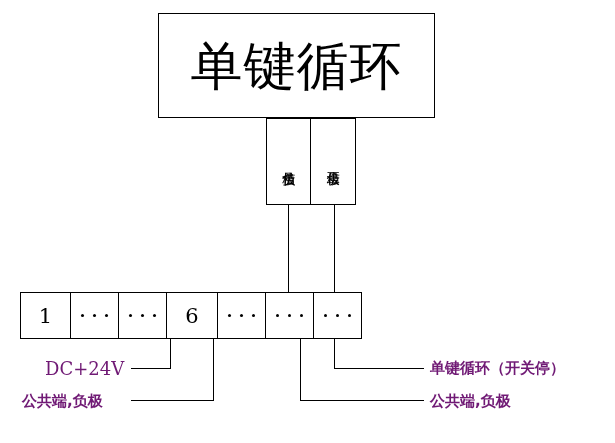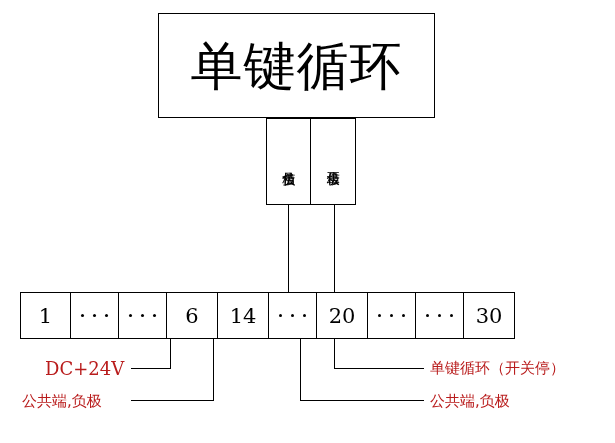--- a/index.html
+++ b/index.html
@@ -112,27 +112,28 @@
   .dot {
     width: 3px;
     height: 3px;
     background: #000;
     border-radius: 50%;
   }
 
   
   .label {
     position: absolute;
-    color: #b91c1c;
+    color: #701a75;
     white-space: nowrap;
     line-height: 1;
   }
   .label.cjk {
     font-family: "DejaVu Sans", "Liberation Sans", sans-serif;
     font-size: 15px;
+    font-weight: bold;
   }
   .label.latin {
     font-family: "DejaVu Serif", "Liberation Serif", serif;
     font-size: 18px;
   }
 </style>
 </head>
 <body>
 
 <div id="diagram">
@@ -161,44 +162,41 @@
         </span>
     </div>
     <div class="terminal-cell dots">
       <span class="dots-inner">
           <i class="dot"></i>
           <i class="dot"></i>
           <i class="dot"></i>
         </span>
     </div>
     <div class="terminal-cell">6</div>
-    <div class="terminal-cell">14</div>
-    <div class="terminal-cell dots">
-      <span class="dots-inner">
-          <i class="dot"></i>
-          <i class="dot"></i>
-          <i class="dot"></i>
-        </span>
-    </div>
-    <div class="terminal-cell">20</div>
-    <div class="terminal-cell dots">
-      <span class="dots-inner">
-          <i class="dot"></i>
-          <i class="dot"></i>
-          <i class="dot"></i>
-        </span>
-    </div>
-    <div class="terminal-cell dots">
-      <span class="dots-inner">
-          <i class="dot"></i>
-          <i class="dot"></i>
-          <i class="dot"></i>
-        </span>
-    </div>
-    <div class="terminal-cell">30</div>
+    <div class="terminal-cell dots">
+      <span class="dots-inner">
+          <i class="dot"></i>
+          <i class="dot"></i>
+          <i class="dot"></i>
+        </span>
+    </div>
+    <div class="terminal-cell dots">
+      <span class="dots-inner">
+          <i class="dot"></i>
+          <i class="dot"></i>
+          <i class="dot"></i>
+        </span>
+    </div>
+    <div class="terminal-cell dots">
+      <span class="dots-inner">
+          <i class="dot"></i>
+          <i class="dot"></i>
+          <i class="dot"></i>
+        </span>
+    </div>
   </div>
 
   <div class="wire-v" style="left:170px; top:339px; height:29px;"></div>
   <div class="wire-h" style="left:131px; top:368px; width:40px;"></div>
 
   <div class="wire-v" style="left:213px; top:339px; height:61px;"></div>
   <div class="wire-h" style="left:131px; top:400px; width:83px;"></div>
 
   <div class="wire-v" style="left:334px; top:339px; height:29px;"></div>
   <div class="wire-h" style="left:334px; top:368px; width:90px;"></div>

